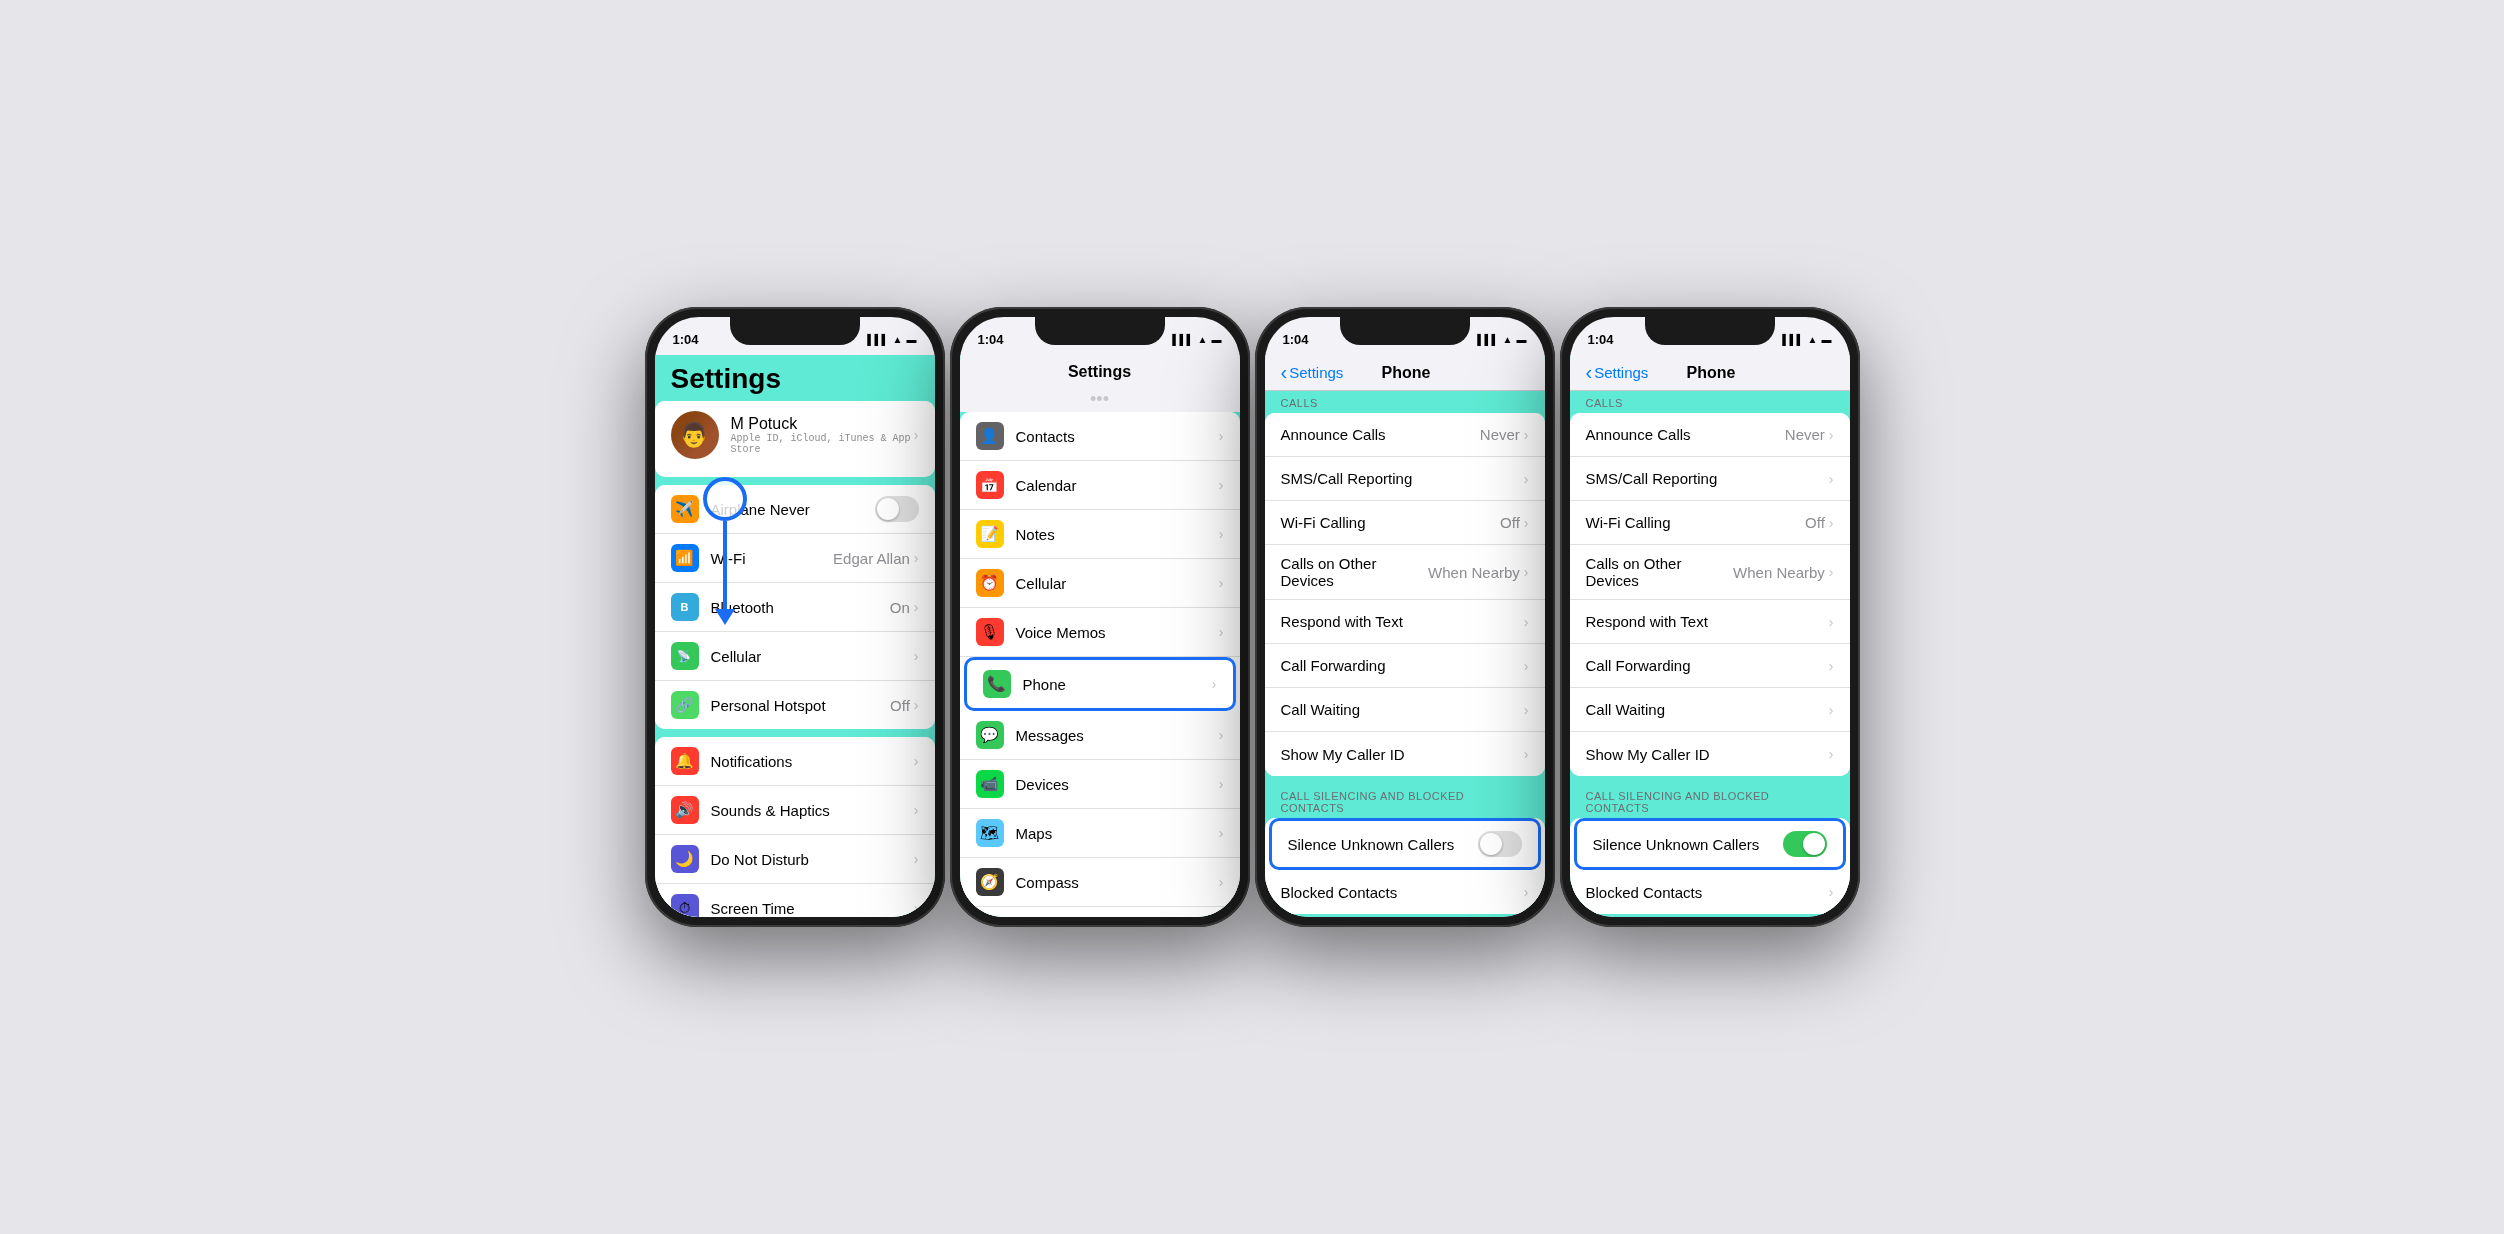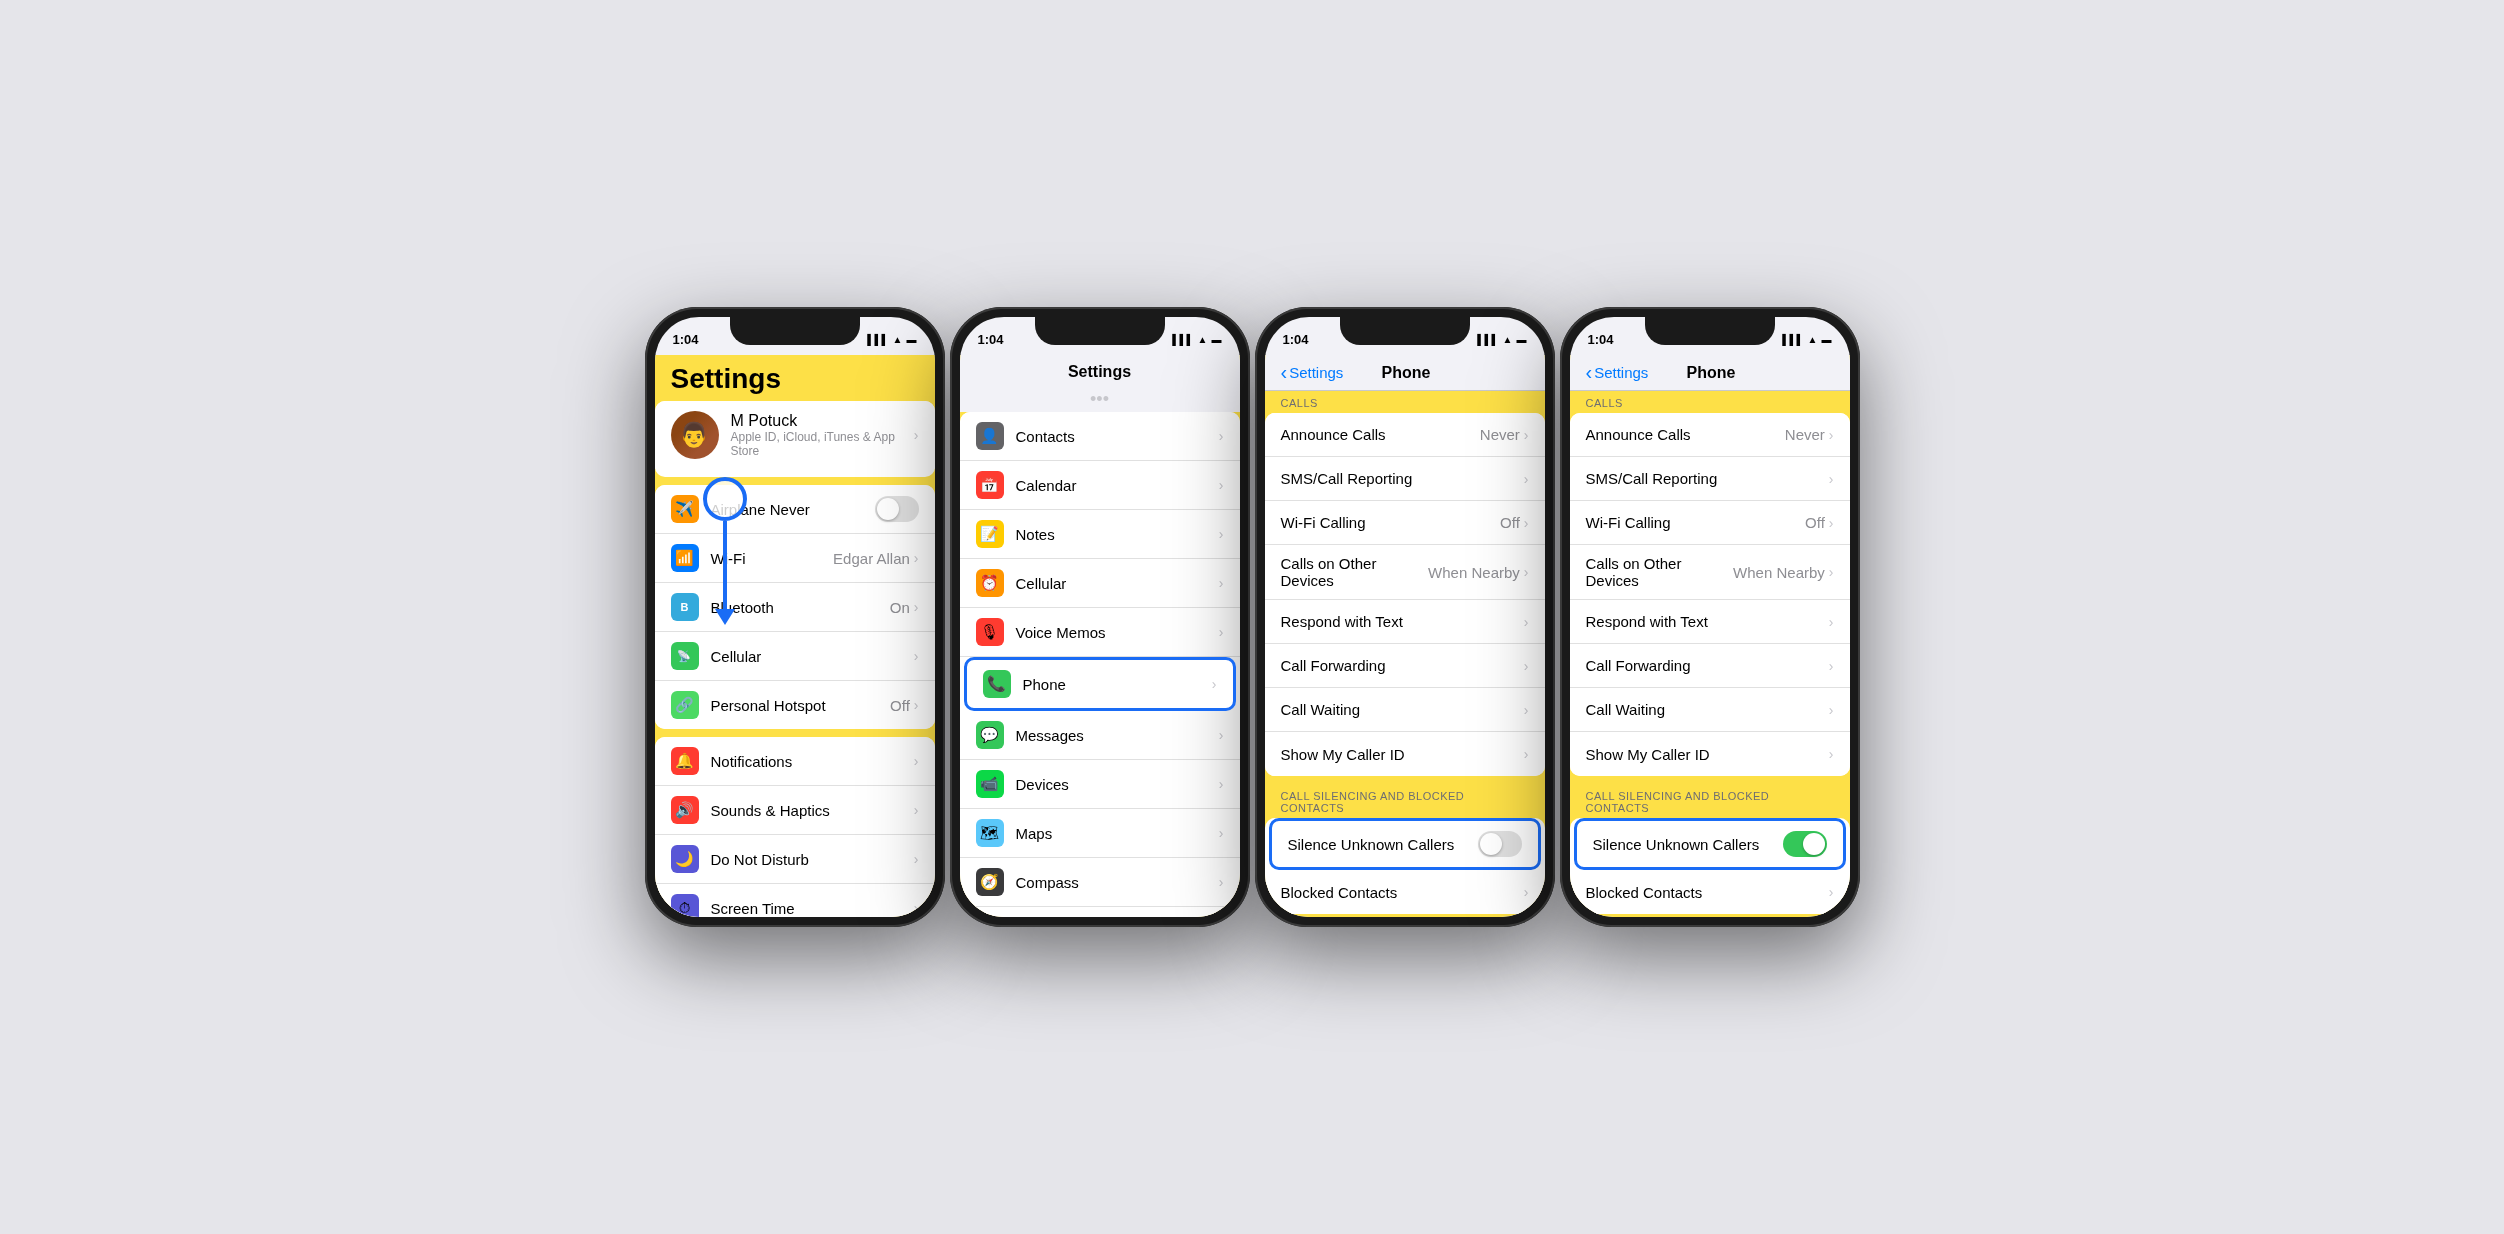--- a/index.html
+++ b/index.html
@@ -54,21 +54,21 @@
       color: #000;
       height: 38px;
     }
     .status-time { font-size: 13px; font-weight: 700; }
     .status-icons { display: flex; gap: 4px; align-items: center; font-size: 10px; }
 
     
     .screen-content {
       height: calc(100% - 38px);
       overflow: hidden;
-      background: #fde047;
+      background: #5eead4;
     }
 
     
     .settings-title {
       font-size: 28px;
       font-weight: 700;
       color: #000;
       padding: 8px 16px 6px;
     }
     .profile-row {
@@ -84,21 +84,21 @@
       border-radius: 50%;
       background: linear-gradient(135deg, #8B4513 30%, #A0522D 70%);
       margin-right: 12px;
       overflow: hidden;
       flex-shrink: 0;
       display: flex; align-items: center; justify-content: center;
       font-size: 20px;
     }
     .profile-info { flex: 1; }
     .profile-name { font-size: 16px; font-weight: 500; color: #000; }
-    .profile-sub { font-size: 12px; color: #8e8e93; }
+    .profile-sub { font-size: 10px; color: #8e8e93; font-family: Liberation Mono, monospace; }
     .chevron { color: #c7c7cc; font-size: 14px; }
 
     .settings-group {
       background: #fff;
       border-radius: 10px;
       margin: 0 0 8px;
       overflow: hidden;
     }
     .settings-row {
       display: flex;

